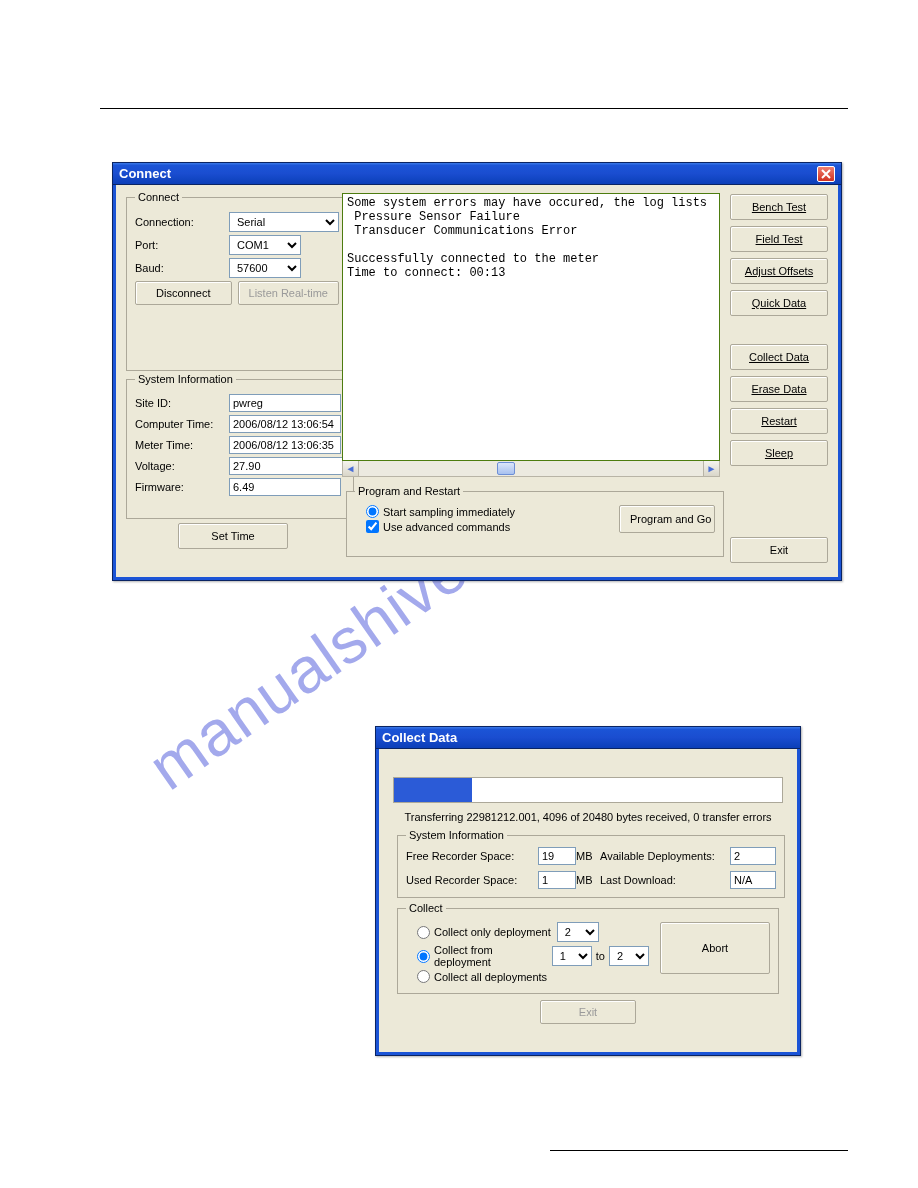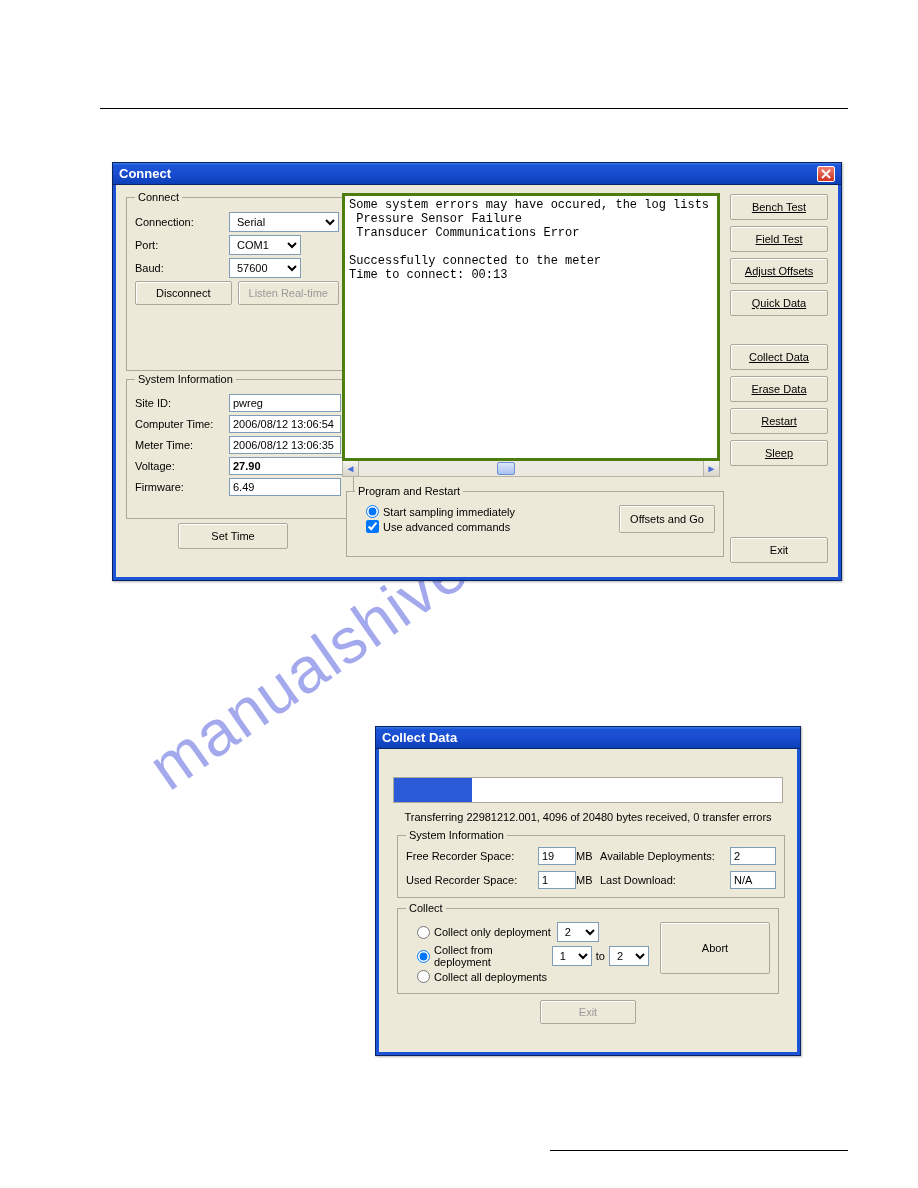--- a/index.html
+++ b/index.html
@@ -110,21 +110,21 @@
     right: 10px; top: 6px;
     width: 98px;
     display: flex; flex-direction: column; text-decoration: underline;
   }
   .sidebtns .btn { height: 26px; margin: 3px 0; width:100%; }
   .sidebtns .gap { height: 22px; }
   .logtext {
     font-family: "Courier New", monospace;
     font-size: 12px;
     background: #fff;
-    border: 3px solid #4d7c0f;
+    border: 1px solid #4d7c0f;
     white-space: pre;
     overflow: hidden;
     padding: 2px 4px;
     position: relative;
   }
   .hscroll {
     height: 16px;
     background: #e6e3dc;
     border: 1px solid #b8b4a6;
     border-top: none;
@@ -205,21 +205,21 @@
       <div class="row">
           <label>Computer Time:</label>
         <input class="tx-input" style="width: 112px;" value="2006/08/12 13:06:54">
         </div>
       <div class="row">
           <label>Meter Time:</label>
         <input class="tx-input" style="width: 112px;" value="2006/08/12 13:06:35">
         </div>
       <div class="row">
           <label>Voltage:</label>
-        <input class="tx-input" style="width: 116px; font-weight: bold;" value="27.90">
+        <input class="tx-input" style="width: 116px;" value="27.90">
         </div>
       <div class="row">
           <label>Firmware:</label>
         <input class="tx-input" style="width: 112px;" value="6.49">
         </div>
     </fieldset>
     <button class="btn" style="position:absolute; left:62px; top:338px; width:110px; height:26px;">Set Time</button>
 
     <div style="position:absolute; left:226px; top:8px; width:378px;">
       <div class="logtext" style="height:268px;"><span>Some system errors may have occured, the log lists
@@ -243,21 +243,21 @@
         <div style="flex:1;">
           <div class="radio-row">
             <input type="radio" name="pr" checked="" style="">
               <label>Start sampling immediately</label>
           </div>
           <div class="check-row">
             <input type="checkbox" checked="" style="">
               <label>Use advanced commands</label>
           </div>
         </div>
-        <button class="btn" style="width:96px; height:28px; align-self:center;">Offsets and Go</button>
+        <button class="btn" style="width:96px; height:28px; align-self:center;">Program and Go</button>
       </div>
     </fieldset>
 
     <div class="sidebtns">
       <button class="btn">Bench Test</button>
       <button class="btn">Field Test</button>
       <button class="btn">Adjust Offsets</button>
       <button class="btn">Quick Data</button>
       <div class="gap"></div>
       <button class="btn">Collect Data</button>

